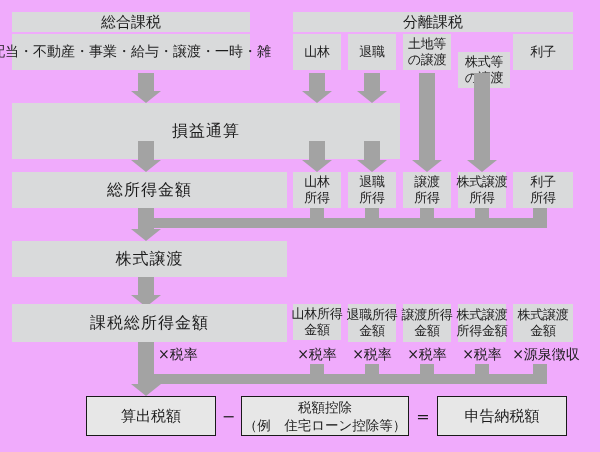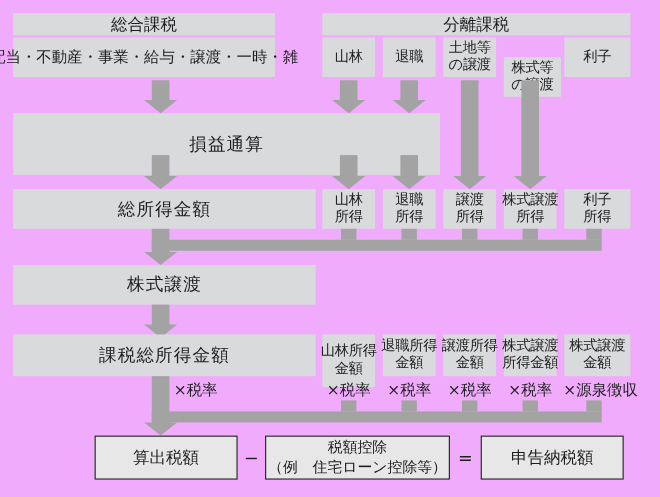--- a/index.html
+++ b/index.html
@@ -115,21 +115,21 @@
   <div class="tick" style="left:533px;top:208px"></div>
   <div class="bar" style="left:138px;top:218px;width:409px"></div>
   <div class="varrow" style="left:131px;top:208px;height:33px"></div>
 
   <div class="gbox mainlabel" style="left:12px;top:241px;width:275px;height:36px">株式譲渡</div>
 
   <div class="varrow" style="left:131px;top:277px;height:30px"></div>
 
   <div class="gbox mainlabel" style="left:12px;top:304px;width:275px;height:38px">課税総所得金額</div>
 
-  <div class="gbox cbox" style="left:293px;top:304px;width:48px;height:48px">
+  <div class="gbox cbox" style="left:293px;top:304px;width:48px;height:36px">
     <span class="ln">山林所得</span>
     <span class="ln">金額</span>
   </div>
   <div class="gbox cbox" style="left:348px;top:304px;width:48px;height:38px">
     <span class="ln">退職所得</span>
     <span class="ln">金額</span>
   </div>
   <div class="gbox cbox" style="left:403px;top:304px;width:48px;height:38px">
     <span class="ln">譲渡所得</span>
     <span class="ln">金額</span>

